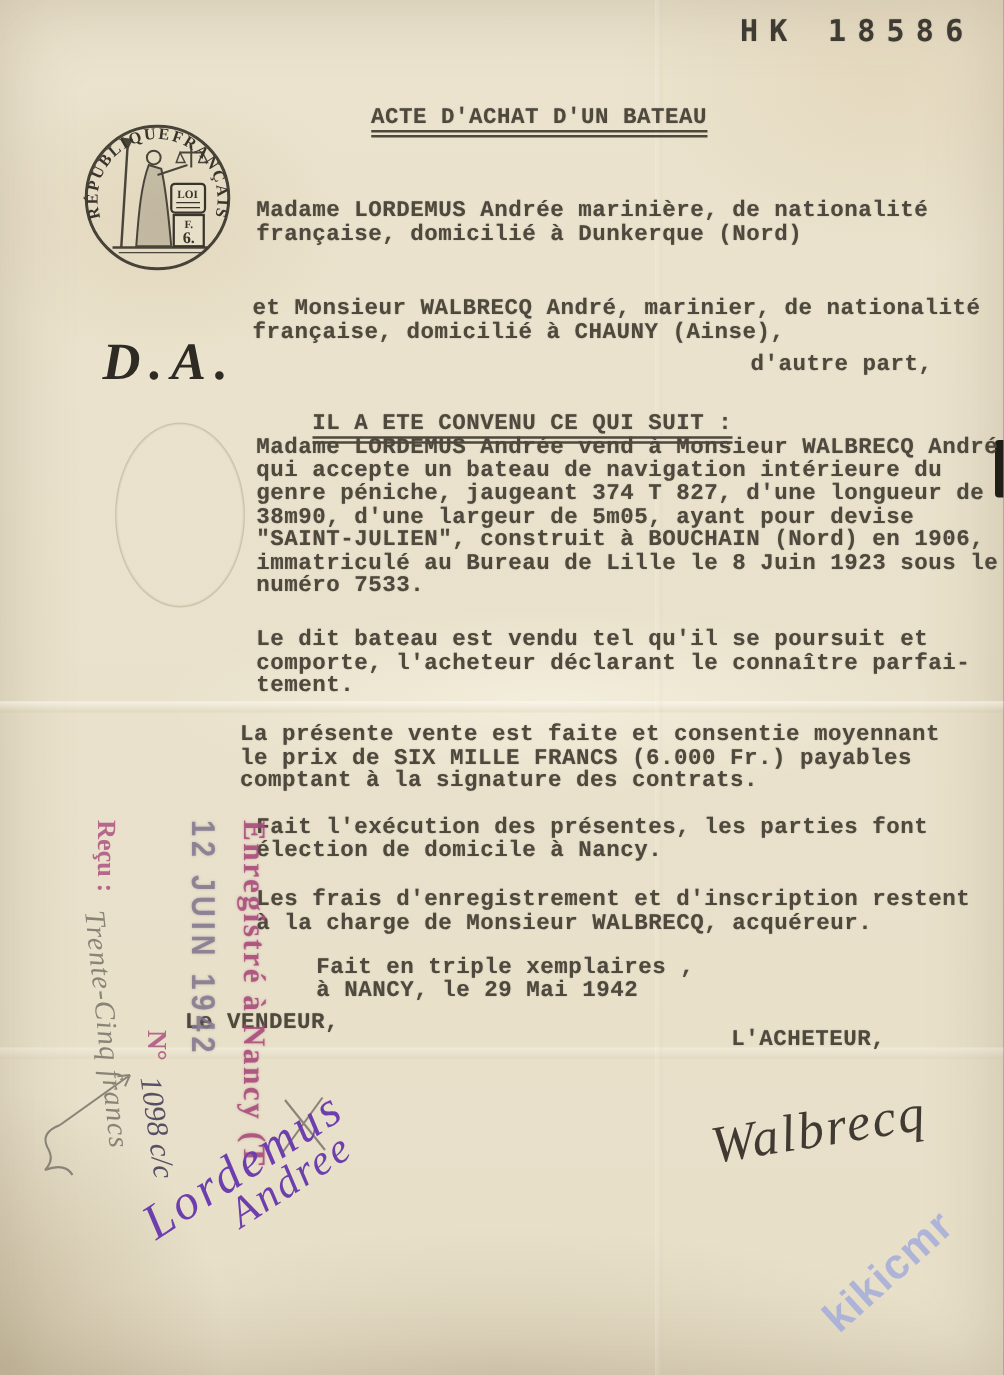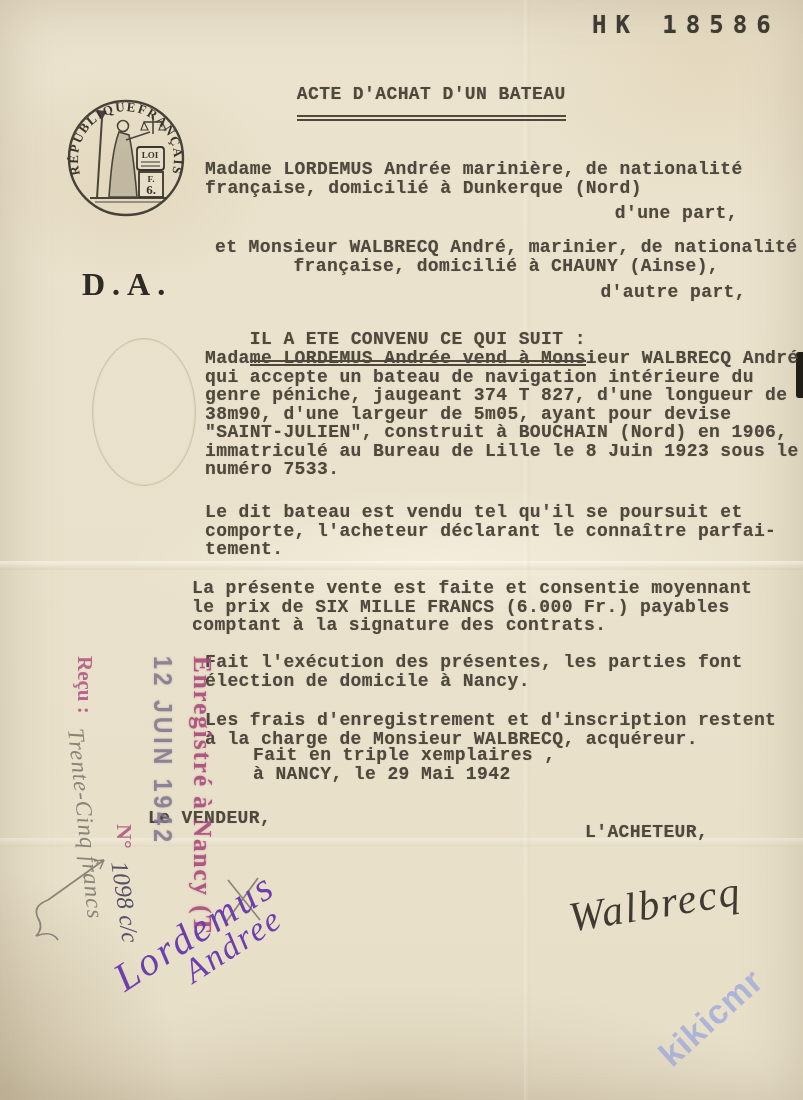--- a/index.html
+++ b/index.html
@@ -19,21 +19,21 @@
     font-family:"Liberation Sans", sans-serif;
   }
   .typed{
     position:absolute;
     font-family:"Liberation Mono","DejaVu Sans Mono",monospace;
     font-size:18px;line-height:18.5px;letter-spacing:0.4px;
     font-weight:700;color:#4e483d;
     text-shadow:0 0 1px rgba(78,72,61,0.45);
     white-space:pre;
   }
-  .heading{border-bottom:6px double #4e483d;padding-bottom:12px;display:inline-block;}
+  .heading{border-bottom:6px double #4e483d;padding-bottom:1px;display:inline-block;}
   .crease-h{position:absolute;left:0;width:803px;height:9px;
     background:linear-gradient(rgba(255,253,245,0.55), rgba(190,175,140,0.18));}
   .crease-v{position:absolute;top:0;height:1100px;width:6px;
     background:linear-gradient(90deg, rgba(255,253,245,0.35), rgba(190,175,140,0.14));}
   .serif{font-family:"Liberation Serif","DejaVu Serif",serif;}
 </style>
 </head>
 <body>
 
 <div class="page">
@@ -80,28 +80,27 @@
       <rect x="77" y="57" width="27" height="23" rx="3" fill="rgba(233,225,204,0.7)" stroke="#3a352c" stroke-width="1.8"></rect>
       <text x="90" y="68" text-anchor="middle" font-family="Liberation Serif, serif" font-size="9" font-weight="bold" fill="#3a352c">LOI</text>
       <line x1="81" y1="72" x2="100" y2="72" stroke="#3a352c" stroke-width="1"></line>
       <line x1="81" y1="76" x2="100" y2="76" stroke="#3a352c" stroke-width="1"></line>
       <rect x="79" y="82" width="24" height="25" fill="rgba(233,225,204,0.7)" stroke="#3a352c" stroke-width="1.8"></rect>
       <text x="91" y="92" text-anchor="middle" font-family="Liberation Serif, serif" font-size="9" font-weight="bold" fill="#3a352c">F.</text>
       <text x="91" y="104" text-anchor="middle" font-family="Liberation Serif, serif" font-size="13" font-weight="bold" fill="#3a352c">6.</text>
     </g>
   </svg>
 
-  <div class="serif" style="position:absolute;left:82px;top:266px;font-size:32px;font-weight:bold;letter-spacing:7px;color:#2e2a24;">D.A.</div>
+  <div class="serif" style="position:absolute;left:82px;top:266px;font-size:42px;font-weight:bold;letter-spacing:7px;color:#2e2a24;font-style:italic;">D.A.</div>
 
 
   <div class="typed" style="left:205px;top:160px;">Madame LORDEMUS Andrée marinière, de nationalité
 française, domicilié à Dunkerque (Nord)</div>
-  <div class="typed" style="left:205px;top:204px;width:533px;text-align:right;">d'une part,</div>
 
-  <div class="typed" style="left:215px;top:238px;text-align:center;">et Monsieur WALBRECQ André, marinier, de nationalité
+  <div class="typed" style="left:202px;top:238px;">et Monsieur WALBRECQ André, marinier, de nationalité
 française, domicilié à CHAUNY (Ainse),</div>
   <div class="typed" style="left:205px;top:311px;">
     <span class="heading">IL A ETE CONVENU CE QUI SUIT :</span>
   </div>
 
   <div class="typed" style="left:205px;top:283px;width:541px;text-align:right;">d'autre part,</div>
 
   <div class="typed" style="left:205px;top:349px;">Madame LORDEMUS Andrée vend à Monsieur WALBRECQ André
 qui accepte un bateau de navigation intérieure du
 genre péniche, jaugeant 374 T 827, d'une longueur de
@@ -112,21 +111,21 @@
   <div class="typed" style="left:205px;top:503px;">Le dit bateau est vendu tel qu'il se poursuit et
 comporte, l'acheteur déclarant le connaître parfai-
 tement.</div>
   <div class="typed" style="left:192px;top:579px;">La présente vente est faite et consentie moyennant
 le prix de SIX MILLE FRANCS (6.000 Fr.) payables
 comptant à la signature des contrats.</div>
   <div class="typed" style="left:205px;top:653px;">Fait l'exécution des présentes, les parties font
 élection de domicile à Nancy.</div>
   <div class="typed" style="left:205px;top:711px;">Les frais d'enregistrement et d'inscription restent
 à la charge de Monsieur WALBRECQ, acquéreur.</div>
-  <div class="typed" style="left:253px;top:746px;">Fait en triple xemplaires ,
+  <div class="typed" style="left:253px;top:765px;">Fait en triple xemplaires ,
 à NANCY, le 29 Mai 1942</div>
 
   <div class="typed" style="left:148px;top:809px;">Le VENDEUR,</div>
   <div class="typed" style="left:585px;top:823px;">L'ACHETEUR,</div>
 
   <div style="position:absolute;left:216px;top:656px;width:370px;height:158px;
               transform:rotate(90deg);transform-origin:top left;">
     <div class="serif" style="height:38px;font-size:25px;font-weight:bold;color:rgba(168,74,122,0.85);letter-spacing:2px;
                 text-shadow:0 0 2px rgba(168,74,122,0.45);">Enregistré à Nancy (T</div>
     <div style="height:40px;font-size:23px;font-weight:bold;color:rgba(128,116,140,0.8);letter-spacing:4px;

